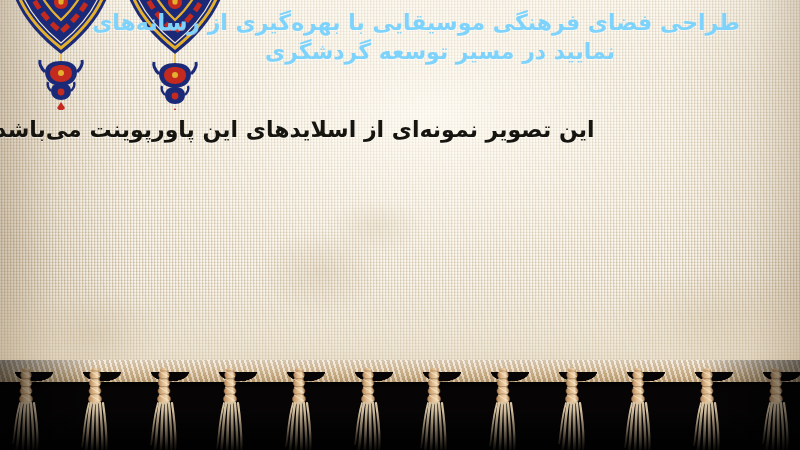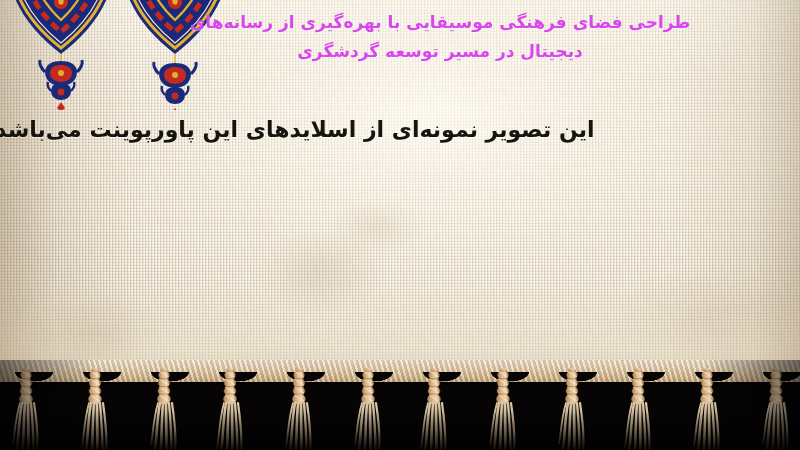--- a/index.html
+++ b/index.html
@@ -52,23 +52,23 @@
 
   
   .ornament{position:absolute;top:-42px;}
   .orn-a{left:8px;}
   .orn-b{left:122px;}
 
   
   .title-block{
     position:absolute;top:8px;right:60px;width:600px;
     text-align:center;
-    color:#d946ef;
+    color:#7dd3fc;
     font-weight:bold;
-    font-size:17px;
+    font-size:22px;
     line-height:29px;
     text-shadow:0 1px 0 rgba(255,255,255,.45);
   }
   .title-line{white-space:nowrap;}
 
   .body-block{
     position:absolute;top:110px;right:36px;width:736px;
     color:#16140f;
     font-weight:bold;
     font-size:22px;
@@ -243,21 +243,21 @@
         <path d="M-10,-3 C-10,-9 -5,-11 0,-11 C5,-11 10,-9 10,-3 C10,3 5,6 0,6 C-5,6 -10,3 -10,-3Z" fill="#1b2a78"></path>
         <circle cx="0" cy="-2" r="3.4" fill="#c42a1e"></circle>
         <path d="M-10,-3 C-13,-6 -14,-9 -13,-12 M10,-3 C13,-6 14,-9 13,-12" stroke="#1b2a78" stroke-width="2.4" fill="none"></path>
       </g>
       <path d="M53,150 L56,155 L53,158 L50,155 Z" fill="#c42a1e"></path>
     </svg>
   </div>
 
   <div class="title-block">
     <div class="title-line">طراحی فضای فرهنگی موسیقایی با بهره‌گیری از رسانه‌های</div>
-    <div class="title-line">دیجیتال در مسیر توسعه گردشگری</div>
+    <div class="title-line">نمایید در مسیر توسعه گردشگری</div>
   </div>
 
   <div class="body-block">
     <div class="body-line">این تصویر نمونه‌ای از اسلایدهای این پاورپوینت می‌باشد</div>
   </div>
 
   <div class="fringe-zone">
     <div class="selvedge"></div>
     <div class="scallops"></div>
     <div id="tassels">

